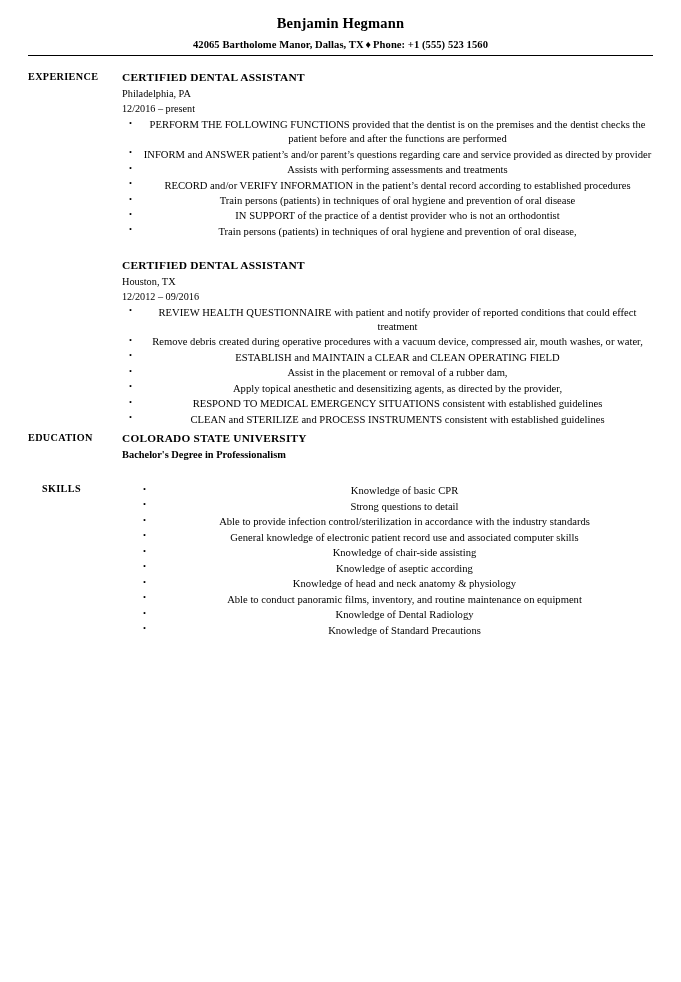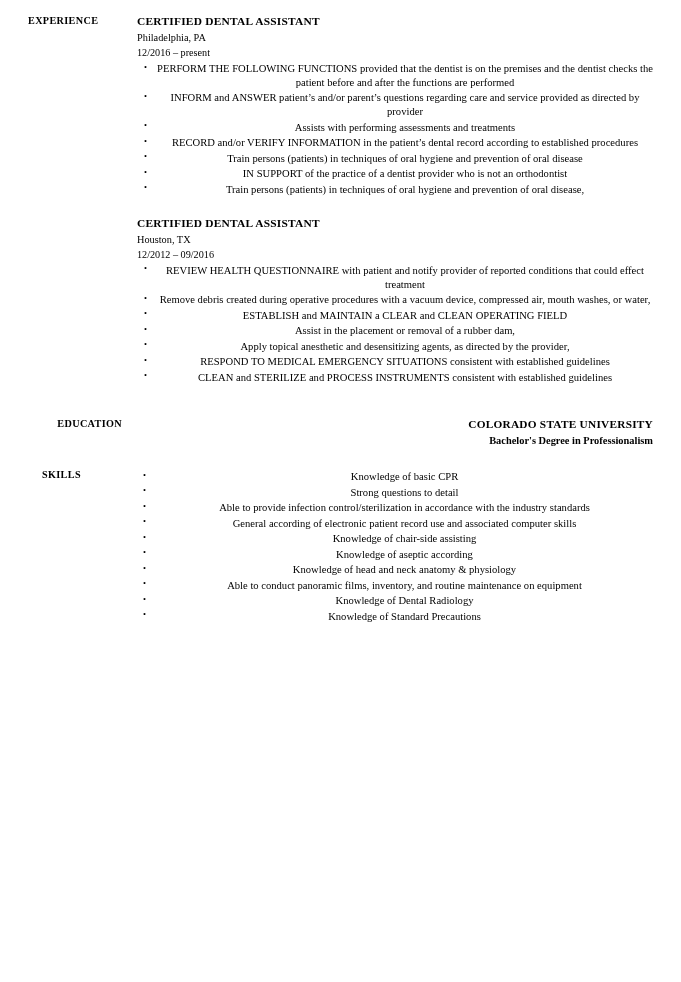--- a/index.html
+++ b/index.html
@@ -62,22 +62,22 @@
     font-size: 10.2px;
     font-weight: bold;
     letter-spacing: 0.35px;
     padding-top: 1px;
   }
   .section-body {
     flex: 1 1 auto;
     min-width: 0;
   }
 
-  #experience-section { margin-top: 14px; gap: 15px; }
-  #education-section  { margin-top: 32px; text-align: right; }
+  #experience-section { margin-top: 14px; }
+  #education-section  { margin-top: 4px; }
   #skills-section     { margin-top: 20px; padding-left: 42px; }
 
   
   .job { margin-bottom: 0; }
   .job + .job { margin-top: 19px; }
 
   .job-title {
     font-size: 11.4px;
     font-weight: bold;
     letter-spacing: 0.25px;
@@ -133,20 +133,27 @@
   }
 
   
   #skills-list > li { margin-top: 1.5px; }
 </style>
 </head>
 <body>
 
 <div class="page">
 
+  <div class="header">
+    <div class="full-name">Benjamin Hegmann</div>
+    <div class="contact-line">
+      <span>42065 Bartholome Manor, Dallas, TX</span><span class="contact-sep">♦</span><span>Phone: +1 (555) 523 1560</span>
+    </div>
+    <hr class="header-rule">
+  </div>
 
   <div class="section" id="experience-section">
     <div class="section-label">EXPERIENCE</div>
     <div class="section-body" id="experience-body">
         <div class="job">
           <div class="job-title">CERTIFIED DENTAL ASSISTANT</div>
           <div class="job-location">Philadelphia, PA</div>
           <div class="job-dates">12/2016 – present</div>
           <ul class="bullets">
             <li>PERFORM THE FOLLOWING FUNCTIONS provided that the dentist is on the premises and the dentist checks the patient before and after the functions are performed</li>
@@ -185,21 +192,21 @@
       </div>
   </div>
 
   <div class="section" id="skills-section">
     <div class="section-label">SKILLS</div>
     <div class="section-body">
       <ul class="bullets" id="skills-list">
           <li>Knowledge of basic CPR</li>
           <li>Strong questions to detail</li>
           <li>Able to provide infection control/sterilization in accordance with the industry standards</li>
-          <li>General according of electronic patient record use and associated computer skills</li>
+          <li>General knowledge of electronic patient record use and associated computer skills</li>
           <li>Knowledge of chair-side assisting</li>
           <li>Knowledge of aseptic according</li>
           <li>Knowledge of head and neck anatomy &amp; physiology</li>
           <li>Able to conduct panoramic films, inventory, and routine maintenance on equipment</li>
           <li>Knowledge of Dental Radiology</li>
           <li>Knowledge of Standard Precautions</li>
         </ul>
     </div>
   </div>
 

